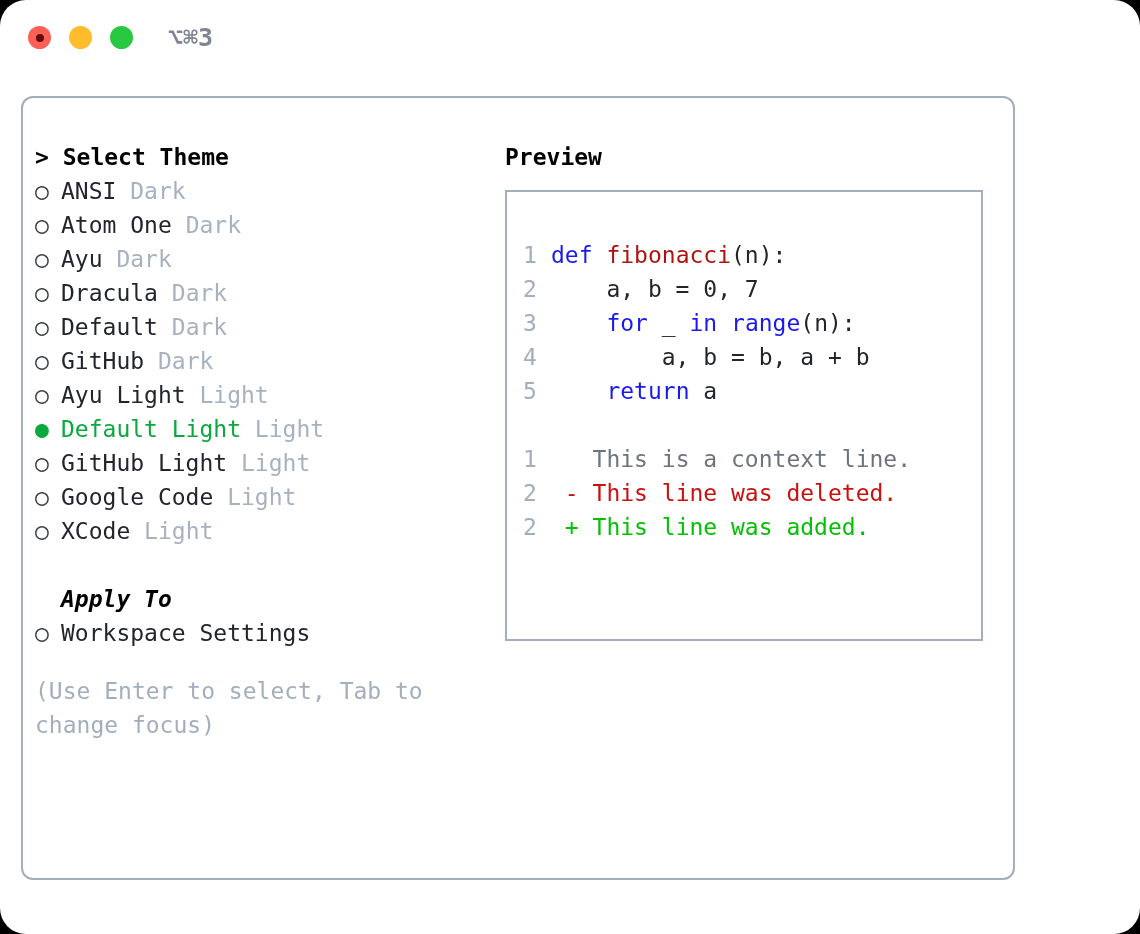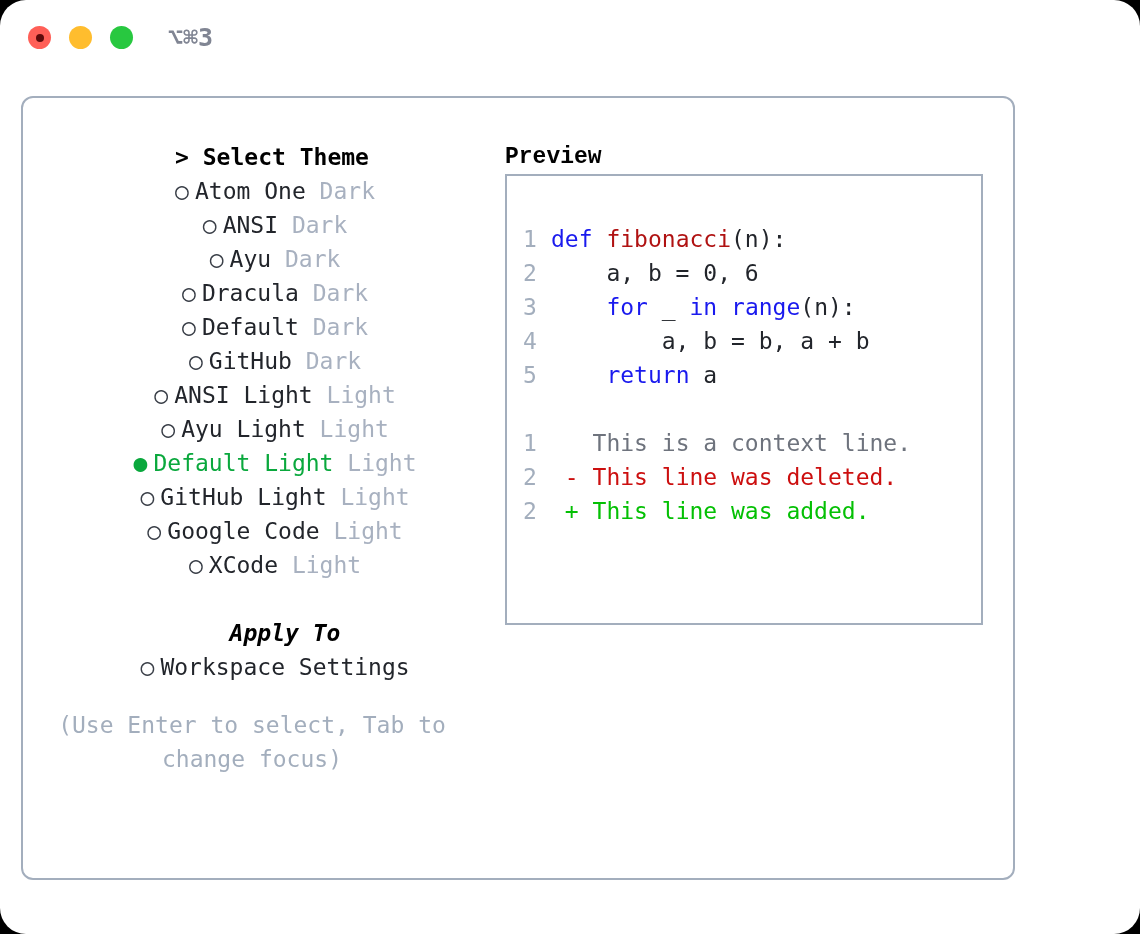--- a/index.html
+++ b/index.html
@@ -68,23 +68,22 @@
     width: 994px;
     height: 784px;
     border: 2px solid #a3aebd;
     border-radius: 12px;
     background: #ffffff;
     box-sizing: border-box;
   }
   
   .left-col {
     position: absolute;
-    left: 24px; top: 42px;
+    left: 12px; top: 42px;
     width: 450px;
-    text-align: center;
   }
   .row {
     height: 34px;
     line-height: 34px;
     font-size: 23px;
     white-space: pre;
     color: #22252b;
   }
   .section-header {
     font-weight: bold;
@@ -118,22 +117,21 @@
   .right-col {
     position: absolute;
     left: 482px; top: 42px;
     width: 490px;
   }
   .preview-title {
     font-size: 23px;
     line-height: 34px;
     font-weight: bold;
     color: #000000;
-    margin-bottom: 0;
-    font-family: Liberation Mono, monospace;
+    margin-bottom: 16px;
   }
   .preview-box {
     border: 2px solid #a3aebd;
     width: 478px;
     height: 451px;
     box-sizing: border-box;
     background: #ffffff;
     position: relative;
   }
   .code-area {
@@ -172,48 +170,47 @@
       <span class="light green"></span>
     </div>
     <div class="shortcut">⌥⌘3</div>
   </div>
 
   <div class="panel">
 
     <div class="left-col">
       <div class="row section-header">&gt; Select Theme</div>
       <div id="theme-rows">
+          <div class="row"><span class="marker dot-empty">○</span><span class="theme-name">ANSI</span><span class="theme-cat"> Dark</span></div>
           <div class="row"><span class="marker dot-empty">○</span><span class="theme-name">Atom One</span><span class="theme-cat"> Dark</span></div>
-          <div class="row"><span class="marker dot-empty">○</span><span class="theme-name">ANSI</span><span class="theme-cat"> Dark</span></div>
           <div class="row"><span class="marker dot-empty">○</span><span class="theme-name">Ayu</span><span class="theme-cat"> Dark</span></div>
           <div class="row"><span class="marker dot-empty">○</span><span class="theme-name">Dracula</span><span class="theme-cat"> Dark</span></div>
           <div class="row"><span class="marker dot-empty">○</span><span class="theme-name">Default</span><span class="theme-cat"> Dark</span></div>
           <div class="row"><span class="marker dot-empty">○</span><span class="theme-name">GitHub</span><span class="theme-cat"> Dark</span></div>
-          <div class="row"><span class="marker dot-empty">○</span><span class="theme-name">ANSI Light</span><span class="theme-cat"> Light</span></div>
           <div class="row"><span class="marker dot-empty">○</span><span class="theme-name">Ayu Light</span><span class="theme-cat"> Light</span></div>
           <div class="row"><span class="marker dot-full">●</span><span class="theme-name selected">Default Light</span><span class="theme-cat"> Light</span></div>
           <div class="row"><span class="marker dot-empty">○</span><span class="theme-name">GitHub Light</span><span class="theme-cat"> Light</span></div>
           <div class="row"><span class="marker dot-empty">○</span><span class="theme-name">Google Code</span><span class="theme-cat"> Light</span></div>
           <div class="row"><span class="marker dot-empty">○</span><span class="theme-name">XCode</span><span class="theme-cat"> Light</span></div>
         </div>
       <div class="spacer"></div>
       <div class="row apply-header">Apply To</div>
       <div id="apply-rows">
           <div class="row"><span class="marker dot-empty">○</span><span class="theme-name">Workspace Settings</span></div>
         </div>
       <div class="hint">(Use Enter to select, Tab to change focus)</div>
     </div>
 
     <div class="right-col">
       <div class="preview-title">Preview</div>
       <div class="preview-box">
         <div class="code-area">
           <div id="code-rows">
               <div class="code-line"><span class="lineno">1</span><span class="tok-kw">def </span><span class="tok-fn">fibonacci</span><span class="tok-plain">(n):</span></div>
-              <div class="code-line"><span class="lineno">2</span><span class="tok-plain">    a, b = 0, 6</span></div>
+              <div class="code-line"><span class="lineno">2</span><span class="tok-plain">    a, b = 0, 7</span></div>
               <div class="code-line"><span class="lineno">3</span><span class="tok-plain">    </span><span class="tok-kw">for</span><span class="tok-plain"> _ </span><span class="tok-kw">in</span><span class="tok-plain"> </span><span class="tok-kw">range</span><span class="tok-plain">(n):</span></div>
               <div class="code-line"><span class="lineno">4</span><span class="tok-plain">        a, b = b, a + b</span></div>
               <div class="code-line"><span class="lineno">5</span><span class="tok-plain">    </span><span class="tok-kw">return</span><span class="tok-plain"> a</span></div>
             </div>
           <div class="diff-gap"></div>
           <div id="diff-rows">
               <div class="code-line"><span class="lineno">1</span><span class="diff-ctx">   </span><span class="diff-ctx">This is a context line.</span></div>
               <div class="code-line"><span class="lineno">2</span><span class="diff-del"> - </span><span class="diff-del">This line was deleted.</span></div>
               <div class="code-line"><span class="lineno">2</span><span class="diff-add"> + </span><span class="diff-add">This line was added.</span></div>
             </div>

